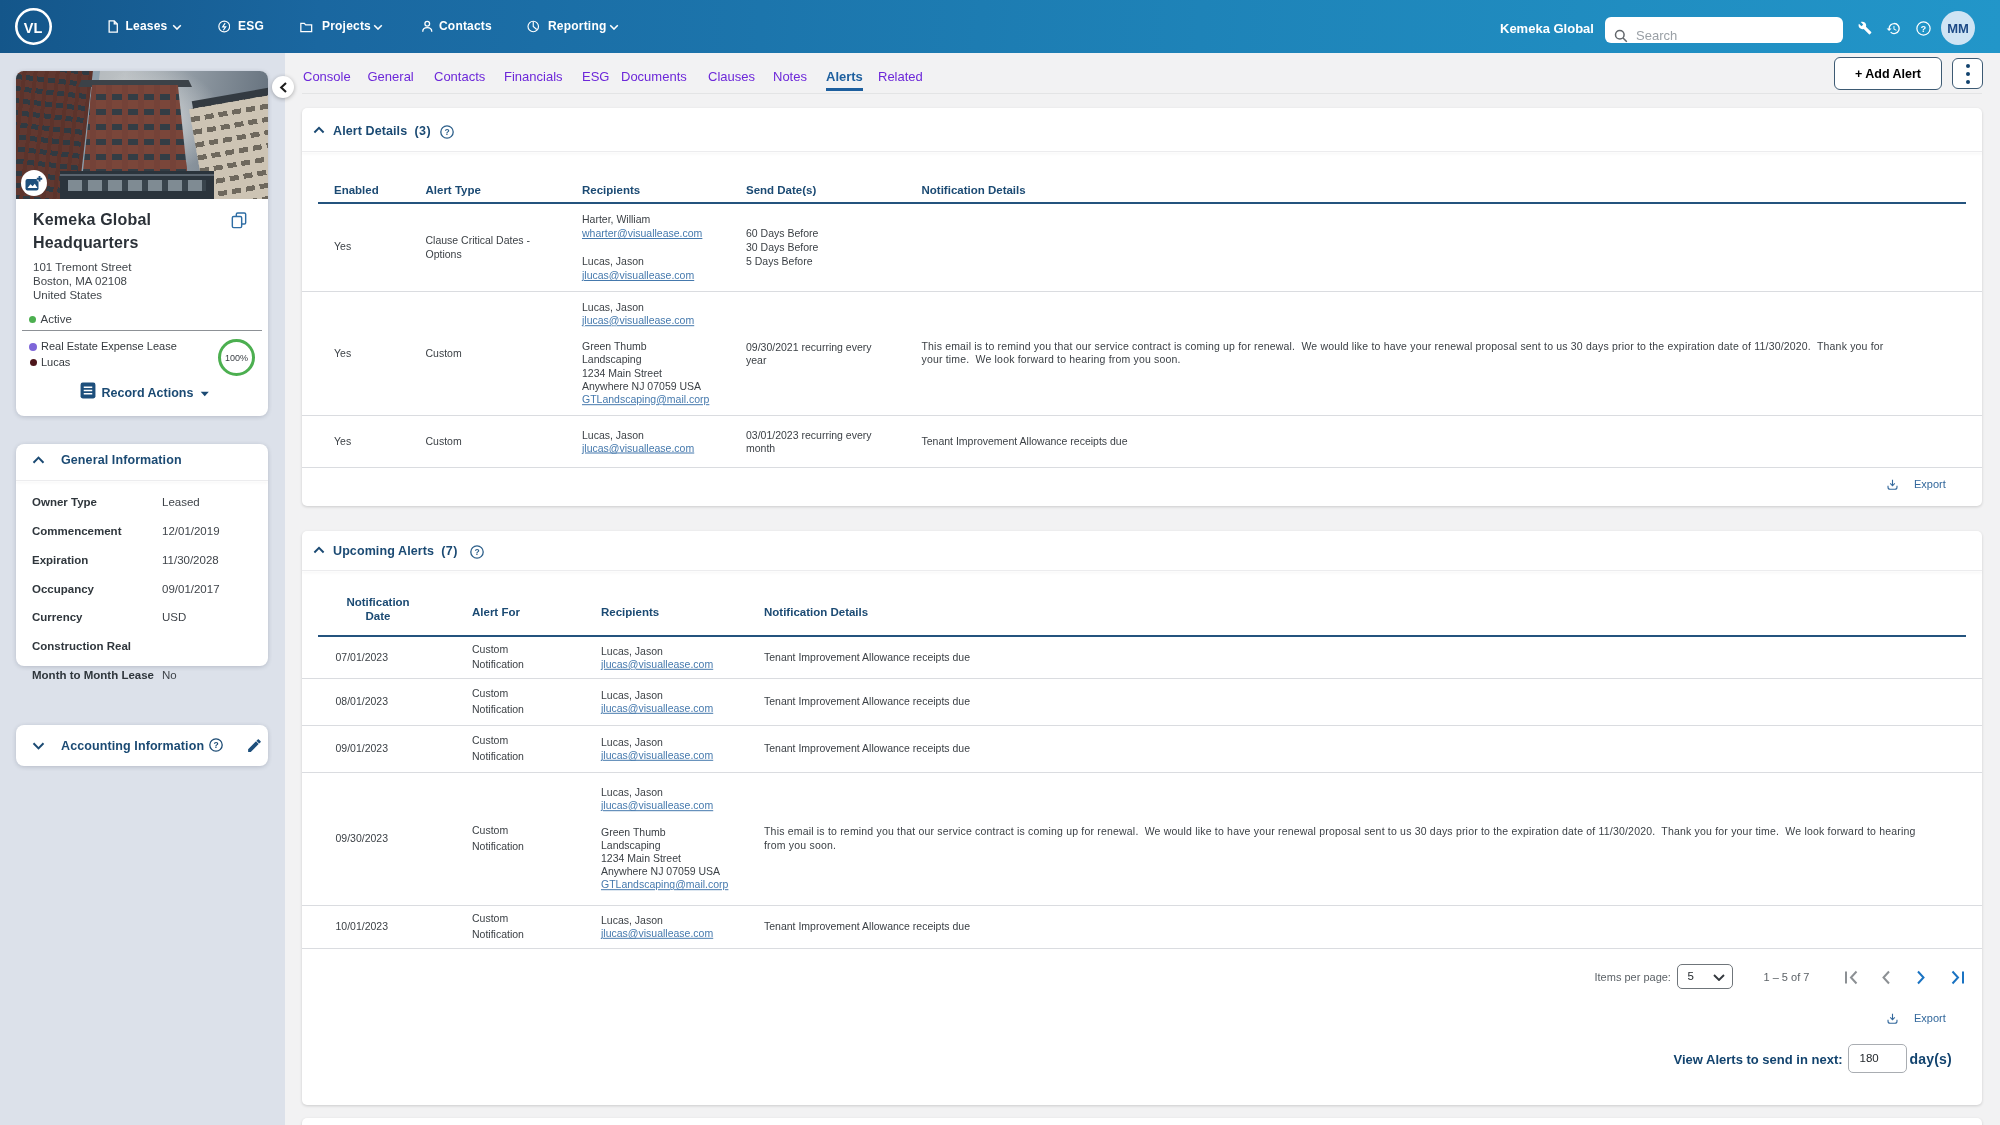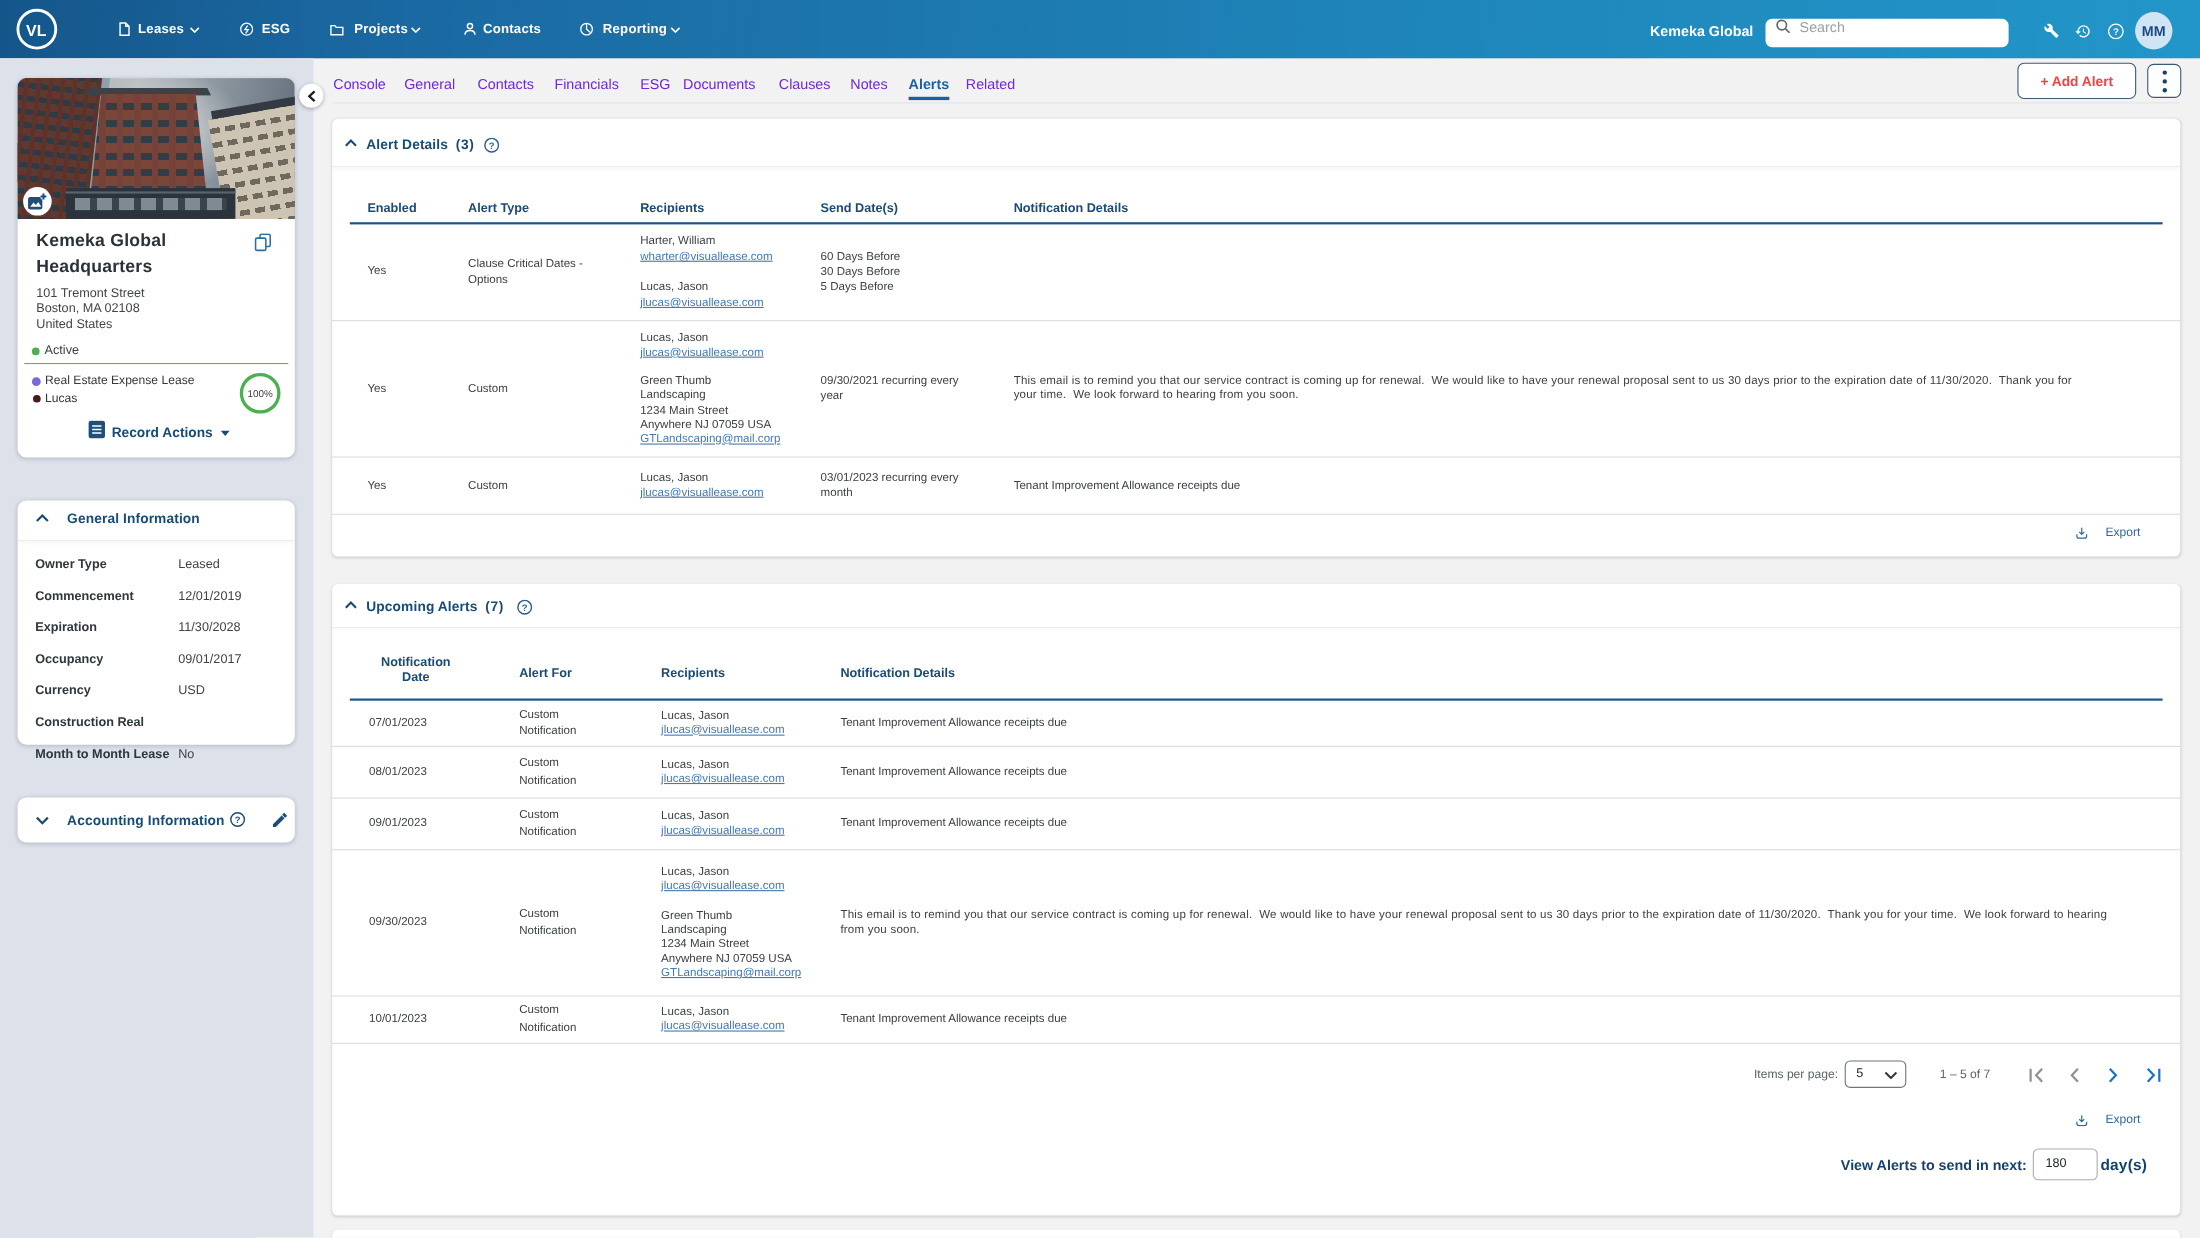--- a/index.html
+++ b/index.html
@@ -3,21 +3,21 @@
 *{margin:0;padding:0;box-sizing:border-box}
 html,body{width:2000px;height:1125px;overflow:hidden}
 body{font-family:"Liberation Sans",sans-serif;background:#f2f2f3}
 #stage{position:relative;width:2000px;height:1125px}
 .abs{position:absolute}
 a{color:#4579ad;text-decoration:underline}
 
 #nav{position:absolute;left:0;top:0;width:2000px;height:53px;background:linear-gradient(93deg,#14568a 0%,#1a67a0 16%,#1e83b8 60%,#2296c9 100%)}
 .mi{position:absolute;top:19px;color:#fff;font-size:12px;font-weight:bold;letter-spacing:.2px}
 #kg{position:absolute;left:1500px;top:20.5px;color:#fff;font-size:13px;font-weight:bold}
-#sbox{position:absolute;left:1605px;top:17px;width:221px;height:26px;background:#fff;border-radius:6px;display:flex;align-items:flex-start;padding-left:9px;gap:8px}
+#sbox{position:absolute;left:1605px;top:17px;width:238px;height:26px;background:#fff;border-radius:6px;display:flex;align-items:flex-end;padding-left:9px;gap:8px}
 #sbox span{color:#9aa0a6;font-size:13px}
 #avatar{position:absolute;left:1941px;top:11px;width:34px;height:34px;border-radius:50%;background:#cfe4f4;color:#1d4a86;font-weight:bold;font-size:13px;display:flex;align-items:center;justify-content:center}
 
 #side{position:absolute;left:0;top:53px;width:285px;height:1072px;background:#dce1ea}
 .card{position:absolute;background:#fff;border-radius:8px;box-shadow:0 1px 4px rgba(50,60,80,.22)}
 #colbtn{position:absolute;left:272px;top:76px;width:22px;height:22px;border-radius:50%;background:#fff;box-shadow:0 1px 4px rgba(0,0,0,.3);display:flex;align-items:center;justify-content:center;z-index:5}
 .shead{position:absolute;left:45px;font-size:12.5px;line-height:16px;font-weight:bold;color:#1b4a73;letter-spacing:.1px}
 .lab{position:absolute;left:16px;font-size:11.5px;font-weight:bold;color:#2f363c}
 .val{position:absolute;left:146px;font-size:11.5px;color:#3f444a}
 .dot{position:absolute;border-radius:50%}
@@ -139,21 +139,21 @@
  <svg class="abs" style="left:64px;top:311px" width="16" height="17" viewBox="0 0 15 16">
         <rect x="0.5" y="0.5" width="14" height="15" rx="2" fill="#1d4f7c"></rect>
         <path d="M3.5 5h8M3.5 8h8M3.5 11h8" stroke="#fff" stroke-width="1.3"></path>
       </svg>
  <div class="abs" style="left:85.5px;top:315px;font-size:12.5px;font-weight:bold;color:#1b4a73">Record Actions</div>
  <svg class="abs" style="left:184px;top:320px" width="9.5" height="6" viewBox="0 0 11 7">
         <path d="M0.8 0.8h9.4L5.5 6.2z" fill="#1b4a73"></path>
       </svg>
 </div>
 
-<div class="card" style="left:16px;top:455px;width:252px;height:222px">
+<div class="card" style="left:16px;top:444px;width:252px;height:222px">
  <svg class="abs" style="left:16px;top:12px" width="13" height="8" viewBox="0 0 13 8" fill="none" stroke="#1b4a73" stroke-width="2">
         <path d="M1.5 6.7L6.5 1.6l5 5.1"></path>
       </svg>
  <div class="shead" style="top:8px">General Information</div>
  <div class="abs chdline" style="top:36px"></div>
  <div class="lab" style="top:52px">Owner Type</div>
       <div class="val" style="top:52px">Leased</div>
  <div class="lab" style="top:81px">Commencement</div>
       <div class="val" style="top:81px">12/01/2019</div>
  <div class="lab" style="top:110px">Expiration</div>
@@ -186,21 +186,21 @@
 <div class="tab" style="left:434px">Contacts</div>
 <div class="tab" style="left:504px">Financials</div>
 <div class="tab" style="left:582px">ESG</div>
 <div class="tab" style="left:621px">Documents</div>
 <div class="tab" style="left:708px">Clauses</div>
 <div class="tab" style="left:773px">Notes</div>
 <div class="tabact" style="left:826px">Alerts</div>
 <div class="tab" style="left:878px">Related</div>
 <div class="abs" style="left:826px;top:87.5px;width:36.5px;height:3px;background:#1d5f9e"></div>
 <div class="abs" style="left:302px;top:93px;width:1680px;height:1px;background:#e3e4e5"></div>
-<div class="abs" style="left:1834px;top:57px;width:108px;height:33px;border:1.5px solid #3d5a73;border-radius:6px;background:#fff;display:flex;align-items:center;justify-content:center;font-size:12.5px;font-weight:bold;color:#ef4444">+ Add Alert</div>
+<div class="abs" style="left:1834px;top:57px;width:108px;height:33px;border:1.5px solid #3d5a73;border-radius:6px;background:#fff;display:flex;align-items:center;justify-content:center;font-size:12.5px;font-weight:bold;color:#000000">+ Add Alert</div>
 <div class="abs" style="left:1952px;top:58px;width:31px;height:31px;border:1.5px solid #3d5a73;border-radius:6px;background:#fff;display:flex;flex-direction:column;align-items:center;justify-content:center;gap:4px">
       <i style="width:4px;height:4px;border-radius:50%;background:#12436e"></i>
       <i style="width:4px;height:4px;border-radius:50%;background:#12436e"></i>
       <i style="width:4px;height:4px;border-radius:50%;background:#12436e"></i>
     </div>
 
 <div class="mcard" style="top:108px;height:398px">
  <svg class="abs" style="left:11px;top:17.5px" width="12" height="8" viewBox="0 0 13 8" fill="none" stroke="#1b4a73" stroke-width="2.1">
         <path d="M1.5 6.7L6.5 1.6l5 5.1"></path>
       </svg>

